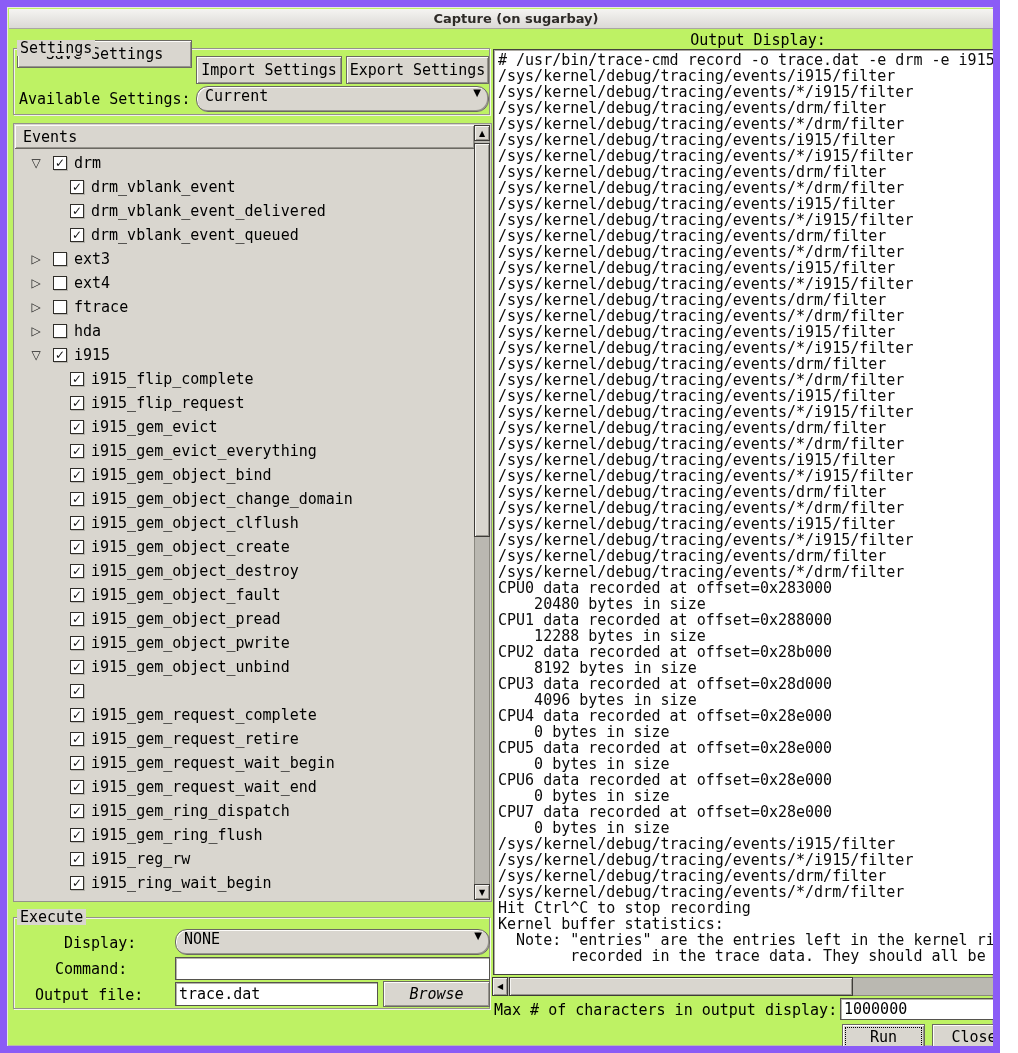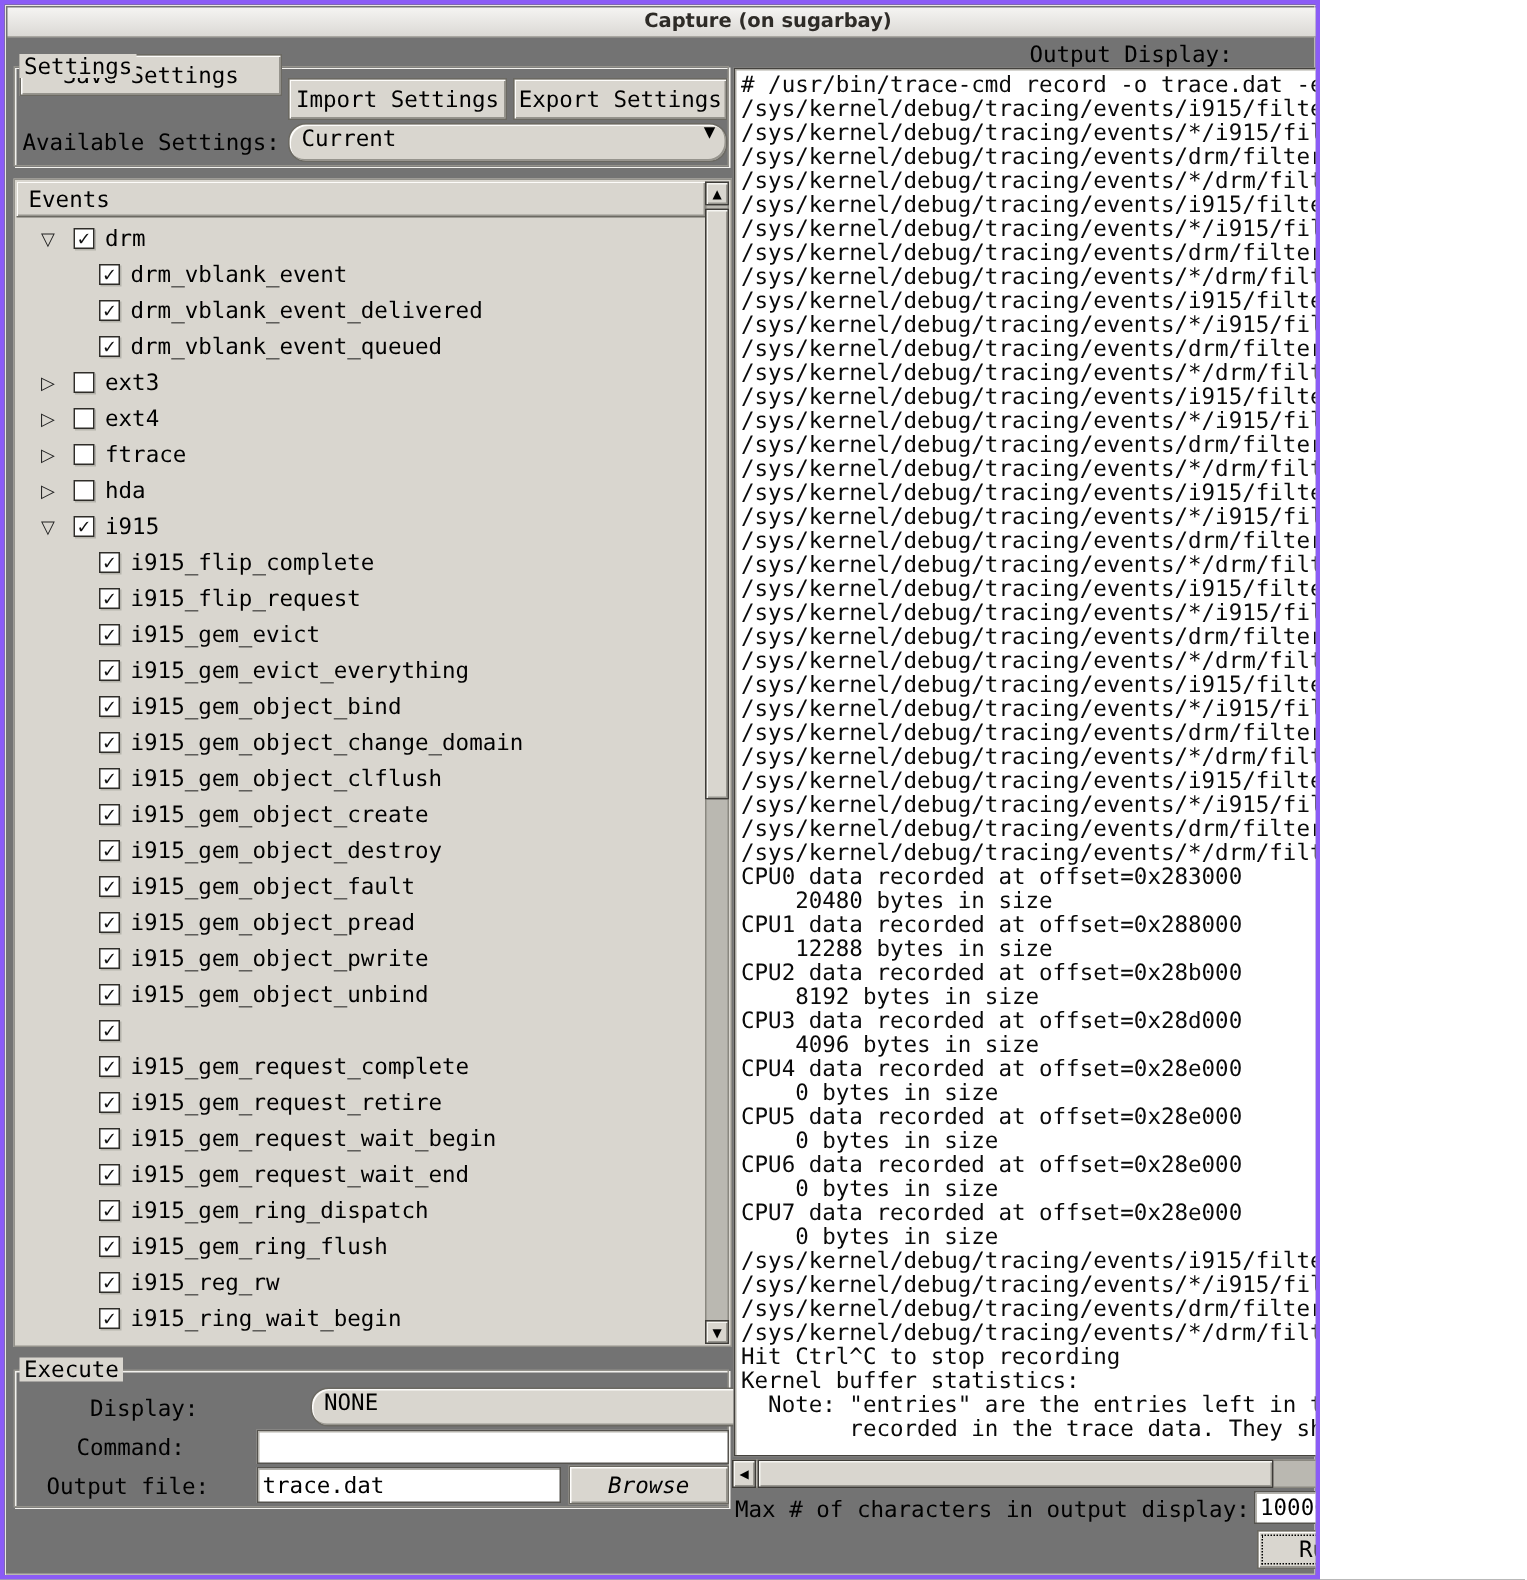--- a/index.html
+++ b/index.html
@@ -1,21 +1,21 @@
 <!DOCTYPE html>
 <html><head>
 <meta charset="utf-8">
 <style>
   * { box-sizing: border-box; }
   html,body { margin:0; padding:0; }
   body { width:1018px; height:1053px; font-family:"DejaVu Sans Mono", monospace; }
 
   .window {
-    position:relative; width:880px; height:1053px;
-    background:#737373; border:3px solid #8b5cf6;
+    position:relative; width:1000px; height:1053px;
+    background:#bef264; border:7px solid #8b5cf6;
     box-shadow: inset 1px 1px 0 #e9e7e2, inset -1px -1px 0 #b9b7b0;
     overflow:hidden;
   }
   .titlebar {
     position:absolute; left:2px; top:2px; width:1014px; height:20px;
     background:linear-gradient(#f5f4f2, #dbd9d5);
     border-bottom:1px solid #a9a7a1;
     display:flex; align-items:center; justify-content:center;
   }
   .titlebar .title {
@@ -294,21 +294,21 @@
     <div class="sb-trough" style="right:1px; top:1px; width:16px; bottom:1px;"></div>
     <div class="sb-arrow" style="right:1px; top:1px; width:16px; height:16px;">▲</div>
     <div class="sb-thumb" style="right:1px; top:19px; width:16px; height:394px;"></div>
     <div class="sb-arrow" style="right:1px; bottom:1px; width:16px; height:16px;">▼</div>
   </div>
 
   <span class="frame-label" style="left:10px; top:902px;">Execute</span>
   <div class="frame" style="left:6px; top:910px; width:477px; height:92px;"></div>
 
   <span class="uitext" style="position:absolute; left:57px; top:928px;">Display:</span>
-  <div class="combo raised" style="left:168px; top:922px; width:315px; height:26px;margin-left:36px;">
+  <div class="combo raised" style="left:168px; top:922px; width:315px; height:26px;">
     <span class="combo-value">NONE</span>
     <span class="combo-arrow">▼</span>
   </div>
 
   <span class="uitext" style="position:absolute; left:48px; top:954px;">Command:</span>
   <input class="textinput sunken" style="left: 168px; top: 950px; width: 315px; height: 23px;" value="">
 
   <span class="uitext" style="position:absolute; left:28px; top:980px;">Output file:</span>
   <input class="textinput sunken" style="left: 168px; top: 975px; width: 203px; height: 24px;" value="trace.dat">
   <div class="btn raised" style="left:376px; top:974px; width:107px; height:26px;font-style:italic;">

